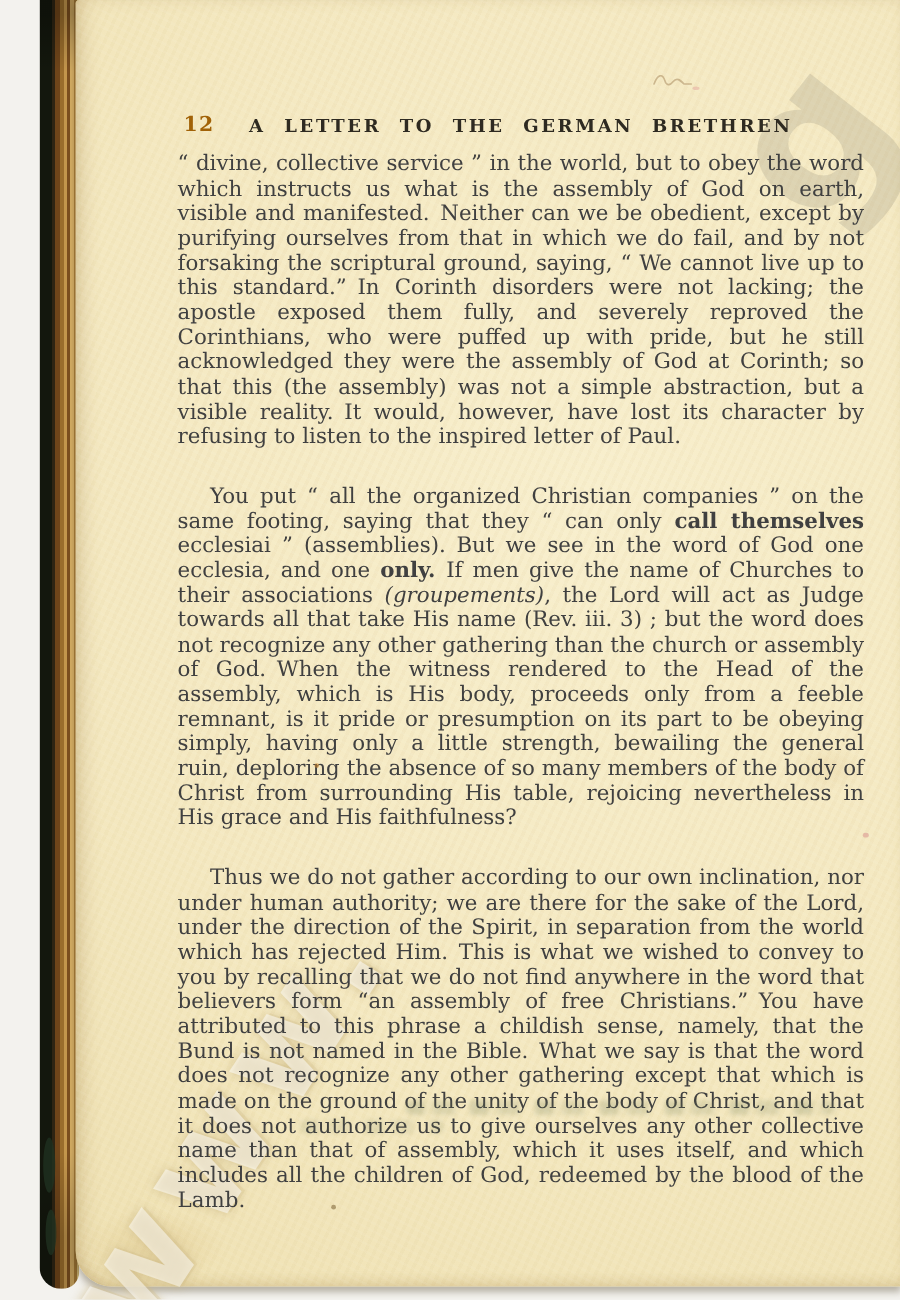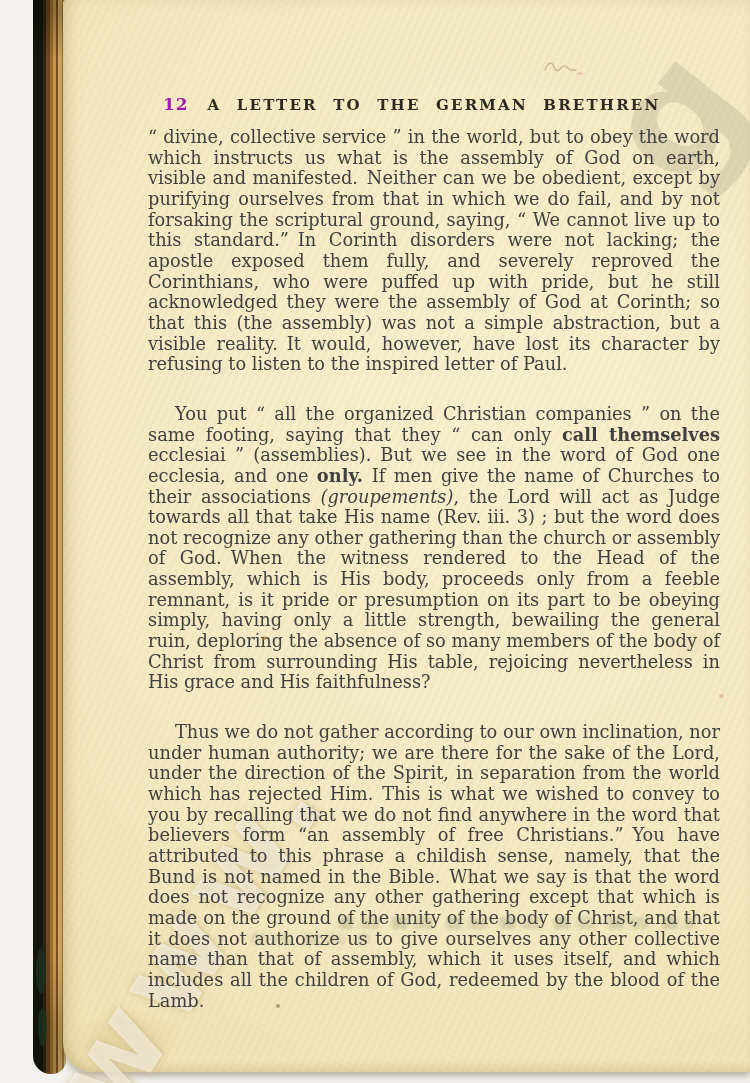--- a/index.html
+++ b/index.html
@@ -50,22 +50,22 @@
     position: absolute; border-radius: 50%; pointer-events: none;
   }
 
   
   .text-block {
     position: absolute; left: 148px; top: 94px; width: 572px;
     color: #322d24;
   }
   .header { position: relative; height: 22px; }
   .page-num {
-    position: absolute; left: 15px; top: 0;
-    font-size: 17px; font-weight: 700; letter-spacing: 1px; color: #a21caf;
+    position: absolute; left: 5px; top: 0;
+    font-size: 17px; font-weight: 700; letter-spacing: 1px; color: #a16207;
   }
   .running-title {
     position: absolute; left: 0; right: 0; top: 2px; text-align: center;
     font-size: 15px; font-weight: 700; letter-spacing: 2.2px; word-spacing: 8px;
     color: #2e2a21; white-space: nowrap;
   }
   .body-text {
     margin-top: 11px;
     font-size: 17.8px; line-height: 20.65px;
     text-align: justify; color: #404040;

